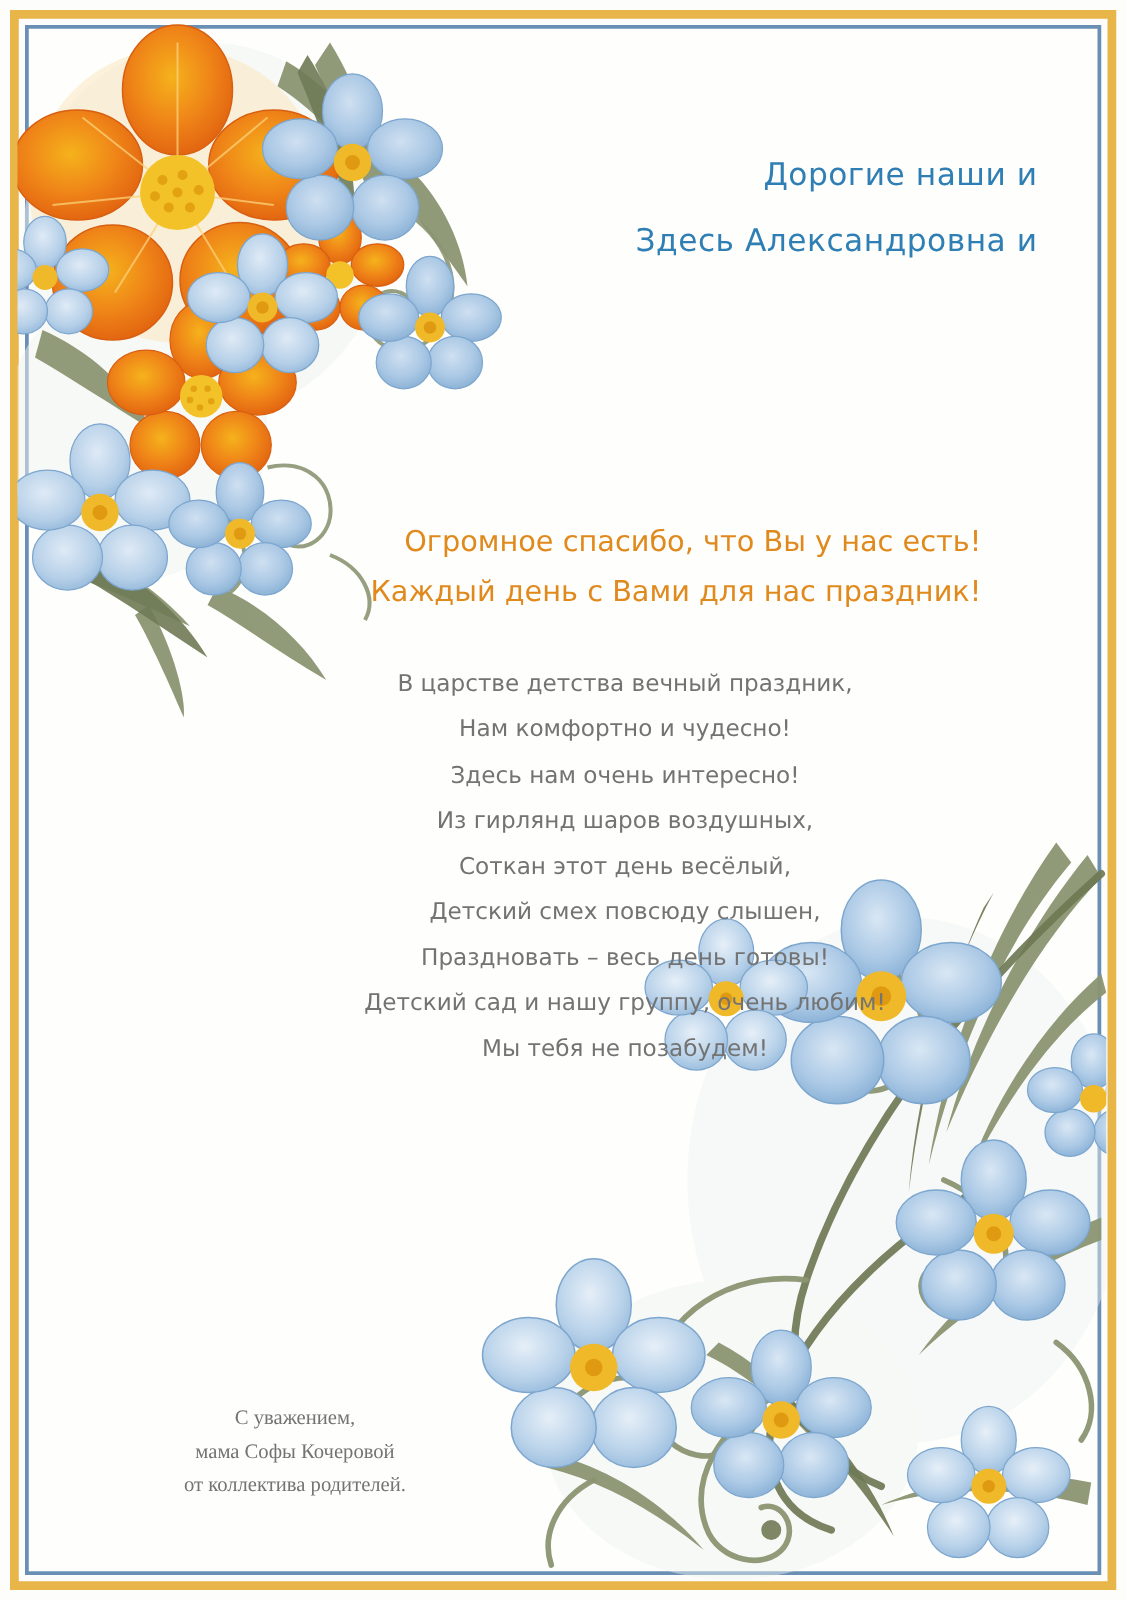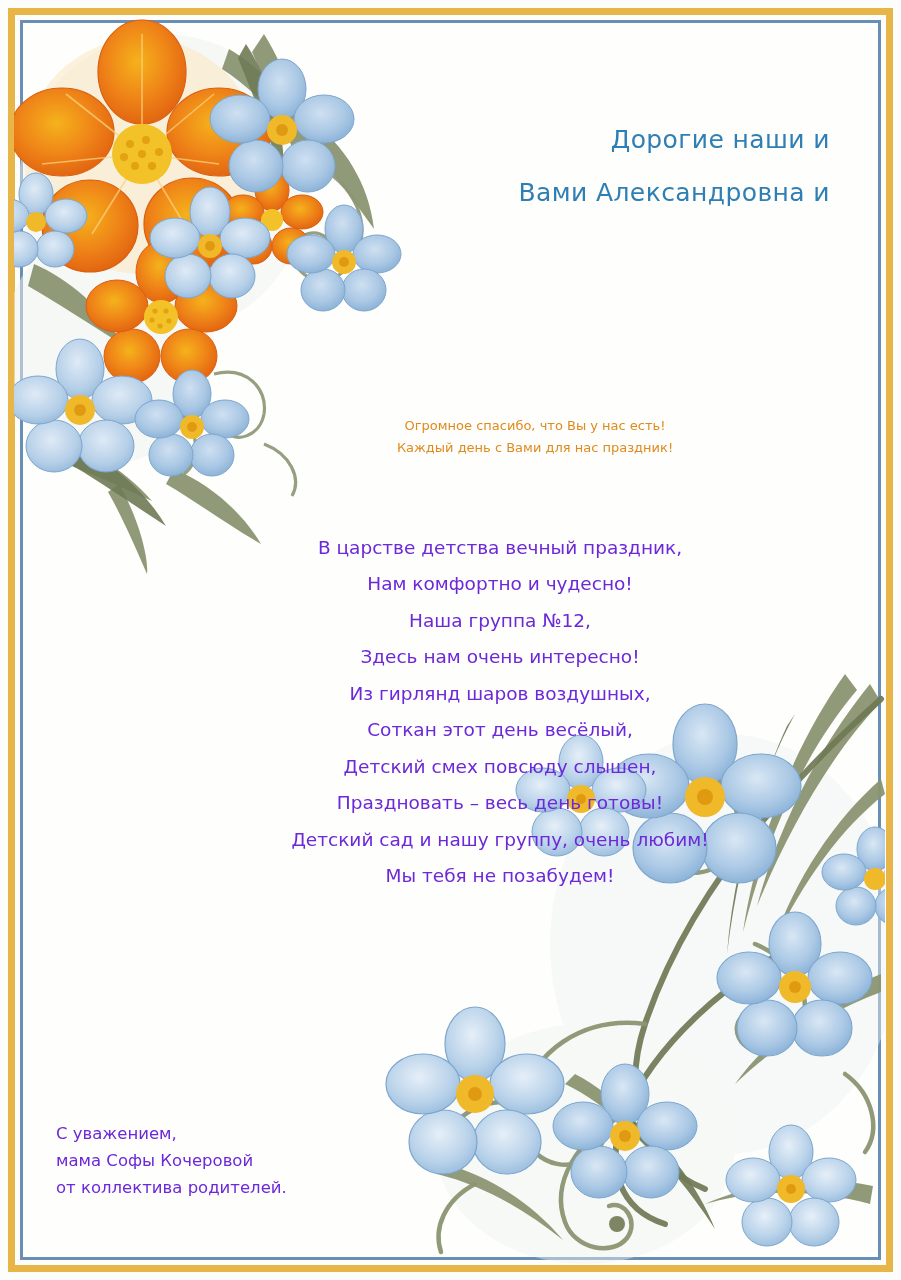--- a/index.html
+++ b/index.html
@@ -73,48 +73,49 @@
     display: block;
     margin-top: 12px;
   }
   .heading .names span { display: block; }
 
   .thanks {
     position: absolute;
     left: 255px;
     top: 385px;
     width: 500px;
-    text-align: center;
+    text-align: right;
     color: #e08a1e;
-    font-size: 13px;
+    font-size: 23px;
     line-height: 1.72;
   }
   .thanks span { display: block; }
 
   .poem {
     position: absolute;
     left: 180px;
     top: 500px;
     width: 580px;
     text-align: center;
-    color: #6d28d9;
+    color: #737373;
     font-size: 18.5px;
     line-height: 1.97;
   }
   .poem span { display: block; }
 
   .signature {
     position: absolute;
     left: 26px;
     top: 1090px;
     width: 360px;
-    text-align: left;
-    color: #6d28d9;
+    text-align: center;
+    color: #737373;
     font-size: 16.5px;
     line-height: 1.65;
+    font-family: Liberation Serif, serif;
   }
   .signature span { display: block; }
 </style>
 </head>
 <body>
 
 <div class="card">
 
   <div class="frame-outer"></div>
   <div class="frame-inner"></div>
@@ -431,33 +432,32 @@
       </g>
       <circle cx="550" cy="235" r="11" fill="#f0b92a"></circle>
     </g>
   </svg>
 
   <div class="content">
 
     <div class="heading">
       <span class="l1">Дорогие наши и</span>
       <span class="names">
-        <span>Вами Александровна и</span>
+        <span>Здесь Александровна и</span>
       </span>
     </div>
 
     <div class="thanks">
       <span>Огромное спасибо, что Вы у нас есть!</span>
       <span>Каждый день с Вами для нас праздник!</span>
     </div>
 
     <div class="poem">
       <span>В царстве детства вечный праздник,</span>
       <span>Нам комфортно и чудесно!</span>
-      <span>Наша группа №12,</span>
       <span>Здесь нам очень интересно!</span>
       <span>Из гирлянд шаров воздушных,</span>
       <span>Соткан этот день весёлый,</span>
       <span>Детский смех повсюду слышен,</span>
       <span>Праздновать – весь день готовы!</span>
       <span>Детский сад и нашу группу, очень любим!</span>
       <span>Мы тебя не позабудем!</span>
     </div>
 
     <div class="signature">

